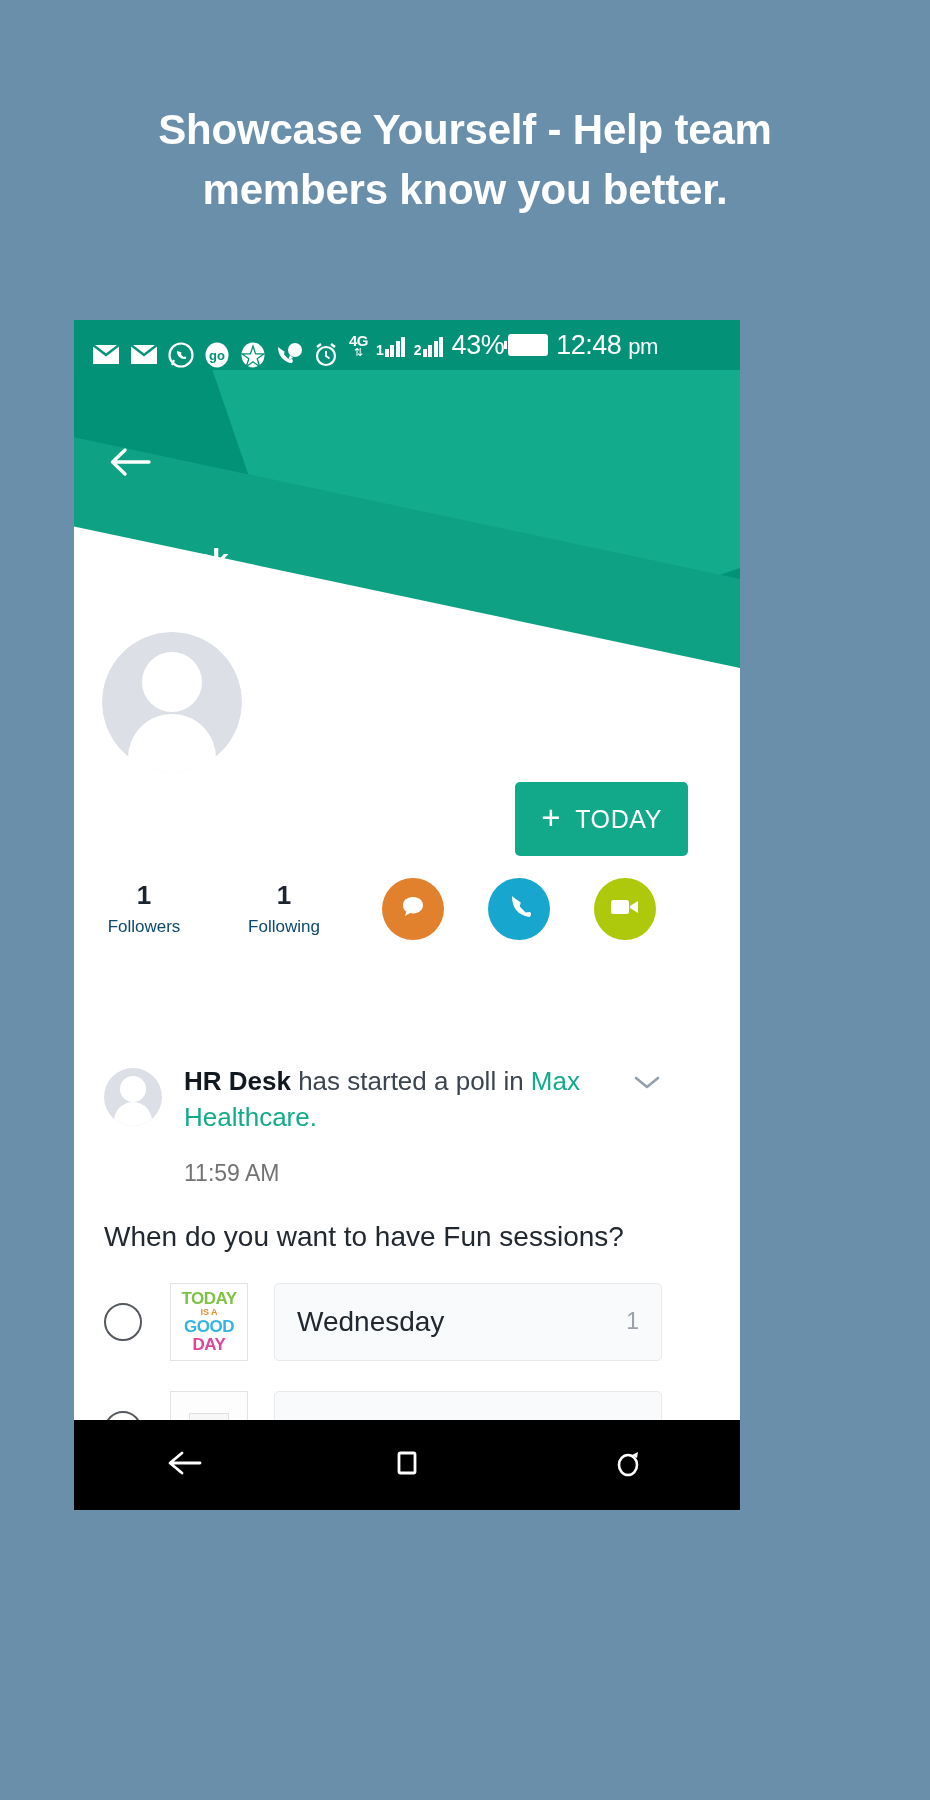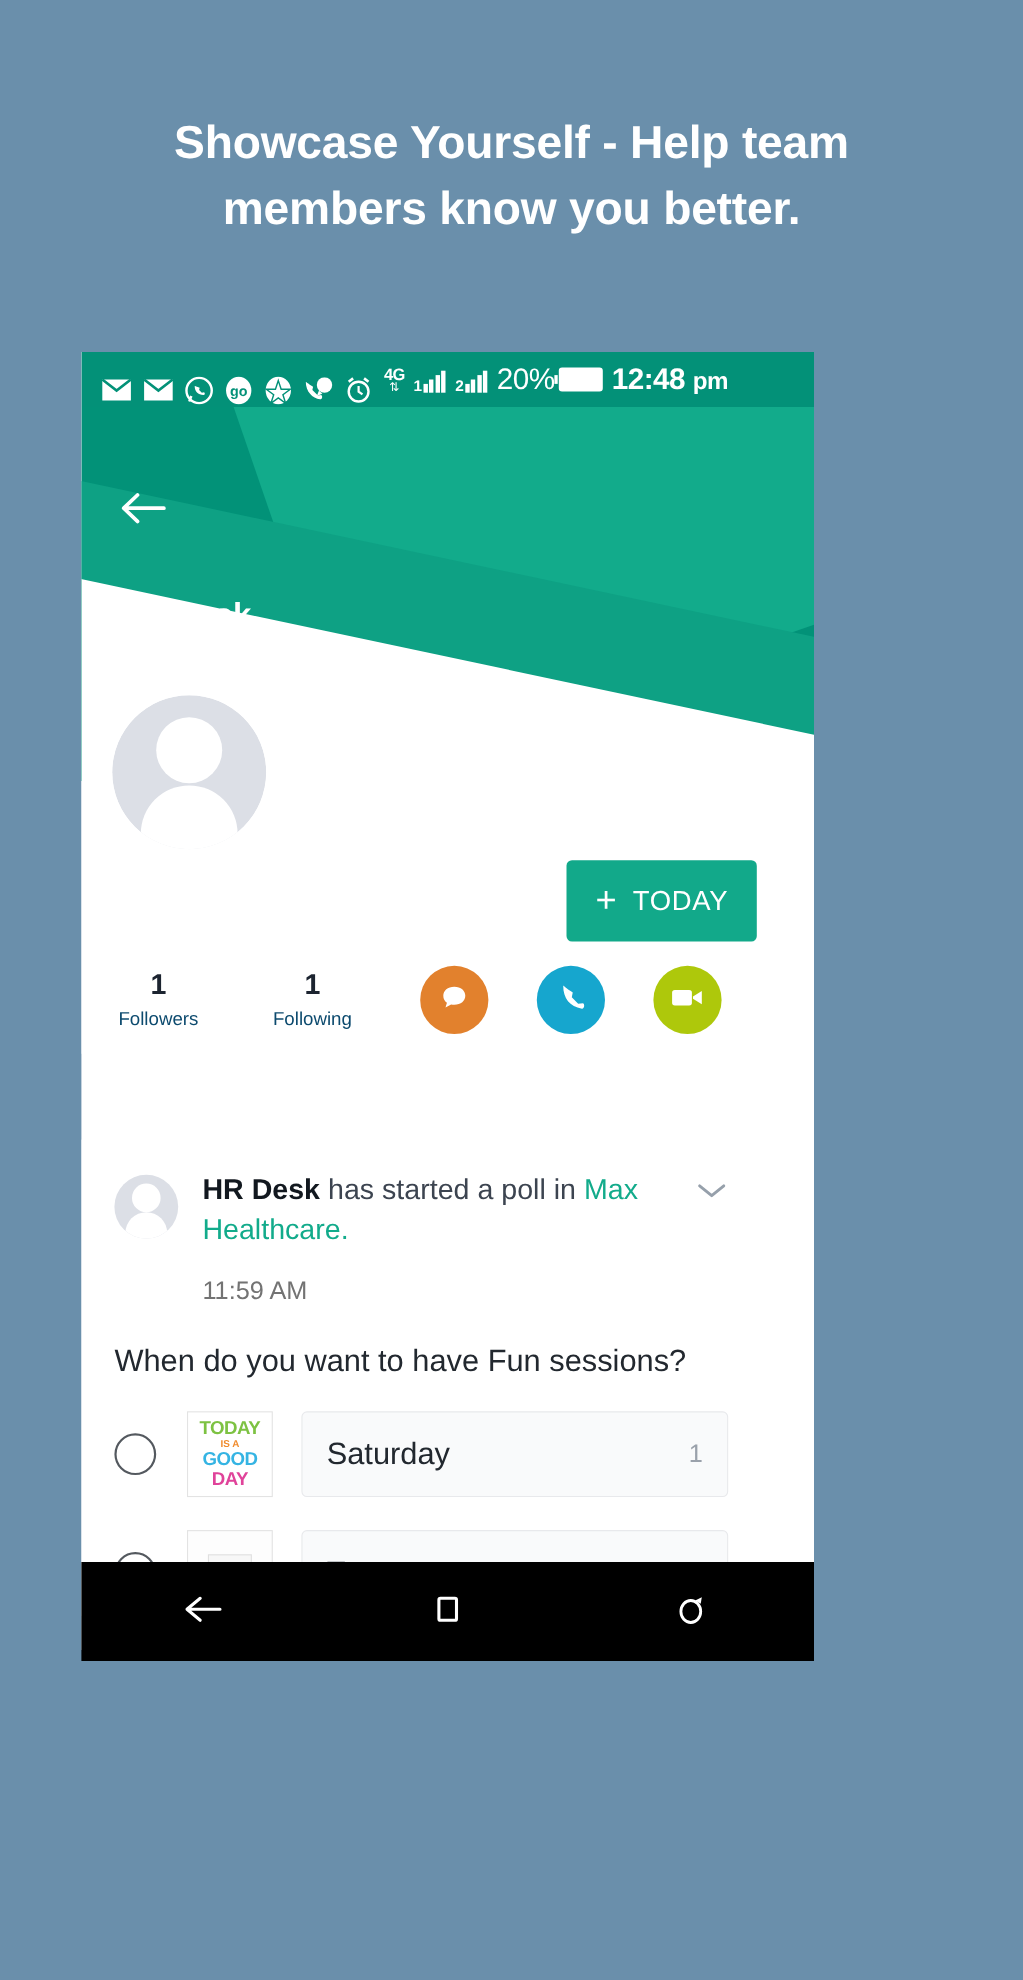--- a/index.html
+++ b/index.html
@@ -122,21 +122,20 @@
     position: absolute;
     left: -6px; top: 5px;
     width: 3px; height: 8px;
     background: #ffffff;
   }
   .sb-time {
     font-size: 27px;
     flex: none;
     letter-spacing: -0.5px;
     white-space: nowrap;
-    font-weight: bold;
   }
   .sb-time .ampm { font-size: 22px; }
 
   
   .hero {
     position: absolute;
     top: 50px; left: 0;
     width: 666px;
     height: 340px;
     background: #029278;
@@ -493,21 +492,21 @@
         <i style="height:16px"></i>
         <i style="height:20px"></i>
     </span>
     <span class="sb-bars">
       <span class="num">2</span>
       <i style="height:8px"></i>
         <i style="height:12px"></i>
         <i style="height:16px"></i>
         <i style="height:20px"></i>
     </span>
-    <span class="sb-battpct">20%</span>
+    <span class="sb-battpct">43%</span>
     <span class="sb-batt"></span>
     <span class="sb-time"><span>12:48</span> <span class="ampm">pm</span></span>
   </div>
 
   <div class="hero">
     <div class="shape-a"></div>
     <div class="shape-b"></div>
     <div class="shape-c"></div>
     <div class="back-btn">
       <span>
@@ -591,21 +590,21 @@
 
     <div class="poll-opt">
       <div class="radio"></div>
       <div class="thumb">
         <span class="t1">TODAY</span>
         <span class="t2">IS A</span>
         <span class="t3">GOOD</span>
         <span class="t4">DAY</span>
       </div>
       <div class="opt-bar">
-        <span class="label">Saturday</span>
+        <span class="label">Wednesday</span>
         <span class="count">1</span>
       </div>
     </div>
 
     <div class="poll-opt">
       <div class="radio"></div>
       <div class="thumb blank">
         <span class="ghost"></span>
       </div>
       <div class="opt-bar">

